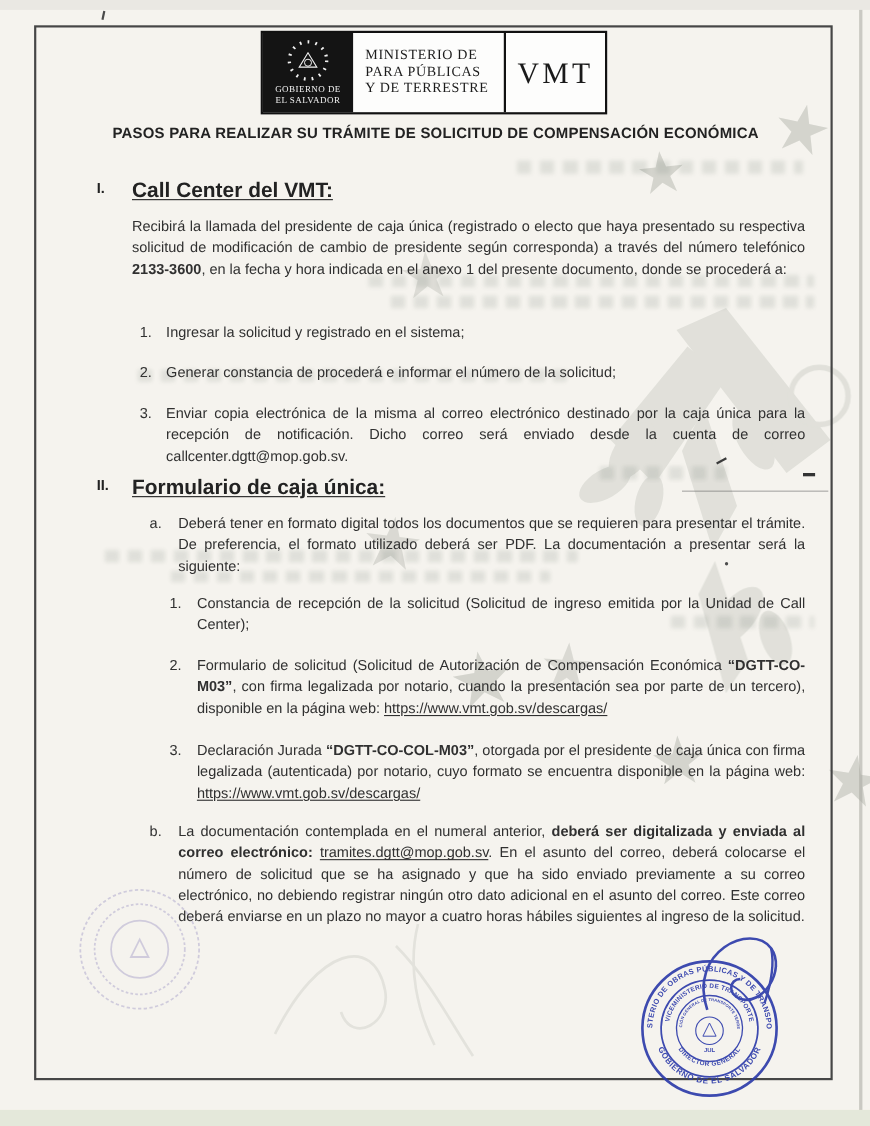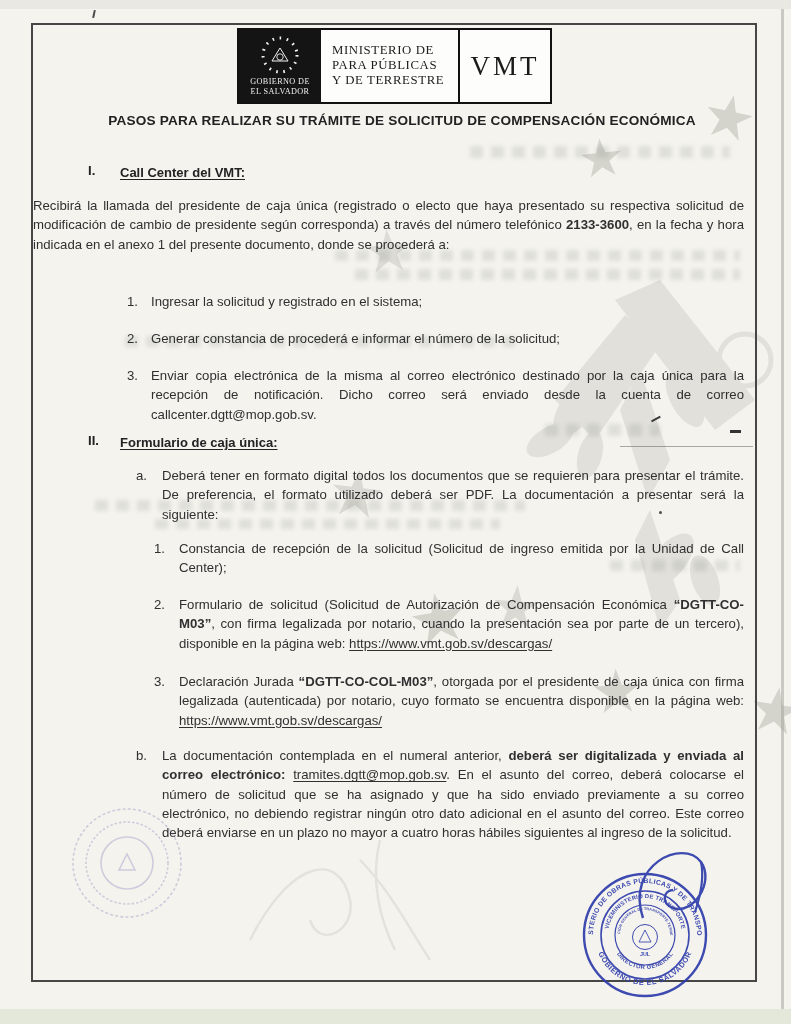--- a/index.html
+++ b/index.html
@@ -8,40 +8,40 @@
     background:#f5f3ee;
     font-family:"Liberation Sans", sans-serif;
     color:#2e2e2e;
   }
   
   .edge-top{position:absolute;left:0;top:0;width:791px;height:9px;background:#eae8e3;}
   .edge-bottom{position:absolute;left:0;top:1009px;width:791px;height:15px;background:#e4e8da;}
   .edge-right{position:absolute;left:781px;top:9px;width:3px;height:1000px;background:rgba(150,150,143,.45);}
   
   .frame{position:absolute;left:31px;top:23px;width:722px;height:955px;border:2px solid #464646;}
-  .frame > *{position:absolute;left:0;right:0;}
+  .frame > *{position:absolute;left:0;right:12px;}
 
   
   .hdr{top:3px;left:204px;right:auto;width:311px;height:72px;display:flex;border:2px solid #111;background:#fdfdfc;}
   .hdr-logo{width:82px;height:72px;background:#141414;flex:none;}
   .hdr-min{width:139px;flex:none;box-sizing:border-box;padding:13px 0 0 11px;
     font-family:"Liberation Serif", serif;font-size:12.8px;line-height:15px;letter-spacing:.6px;color:#1c1c1c;
     border-right:2px solid #111;}
   .hdr-vmt{flex:1;display:flex;align-items:center;justify-content:center;
     font-family:"Liberation Serif", serif;font-size:27px;letter-spacing:3px;color:#1a1a1a;}
 
   .title{top:88px;text-align:center;font-size:13.6px;font-weight:700;letter-spacing:.2px;color:#222;transform:translateX(8px);}
 
   .sec-head{height:20px;}
   .sec-head .numeral{position:absolute;left:55px;font-size:13.2px;font-weight:700;color:#222;}
-  .sec-head .h-text{margin-left:87px;display:inline-block;font-size:13px;font-weight:700;text-decoration:underline;text-underline-offset:2px;color:#222;}
+  .sec-head .h-text{margin-left:87px;display:inline-block;font-size:19px;font-weight:700;text-decoration:underline;text-underline-offset:2px;color:#222;}
   .s1h{top:138px;} .s2h{top:408px;}
 
   .body-text{font-size:13.2px;line-height:19.3px;text-align:justify;color:#303030;}
-  .para{top:171px;padding-right:11px;}
+  .para{top:171px;padding-left:87px;padding-right:11px;}
   .li .marker{position:absolute;font-size:13.2px;line-height:19.3px;color:#303030;}
   .li .li-body{display:block;}
   .li-num .marker{left:94px;} .li-num .li-body{padding-left:118px;padding-right:11px;}
   .li-alpha .marker{left:103px;} .li-alpha .li-body{padding-left:129px;padding-right:11px;}
   .li-sub .marker{left:121px;} .li-sub .li-body{padding-left:146px;padding-right:11px;}
   .i1{top:267px;} .i2{top:304px;} .i3{top:341px;}
   .ia{top:441px;} .sub1{top:514px;} .sub2{top:570px;} .sub3{top:647px;} .ib{top:721px;}
 
   
   .wm-star{position:absolute;color:#a7aaa1;opacity:.42;line-height:1;pointer-events:none;}

